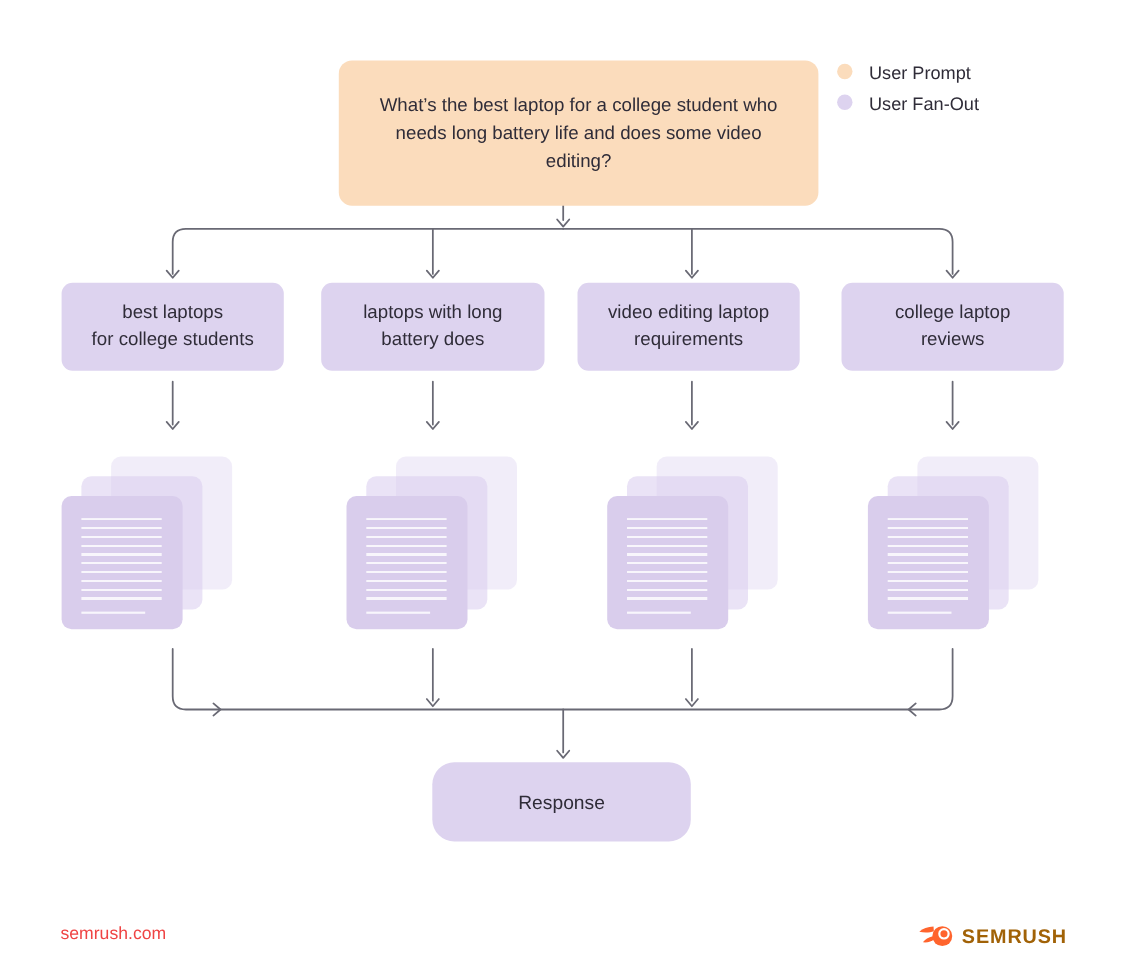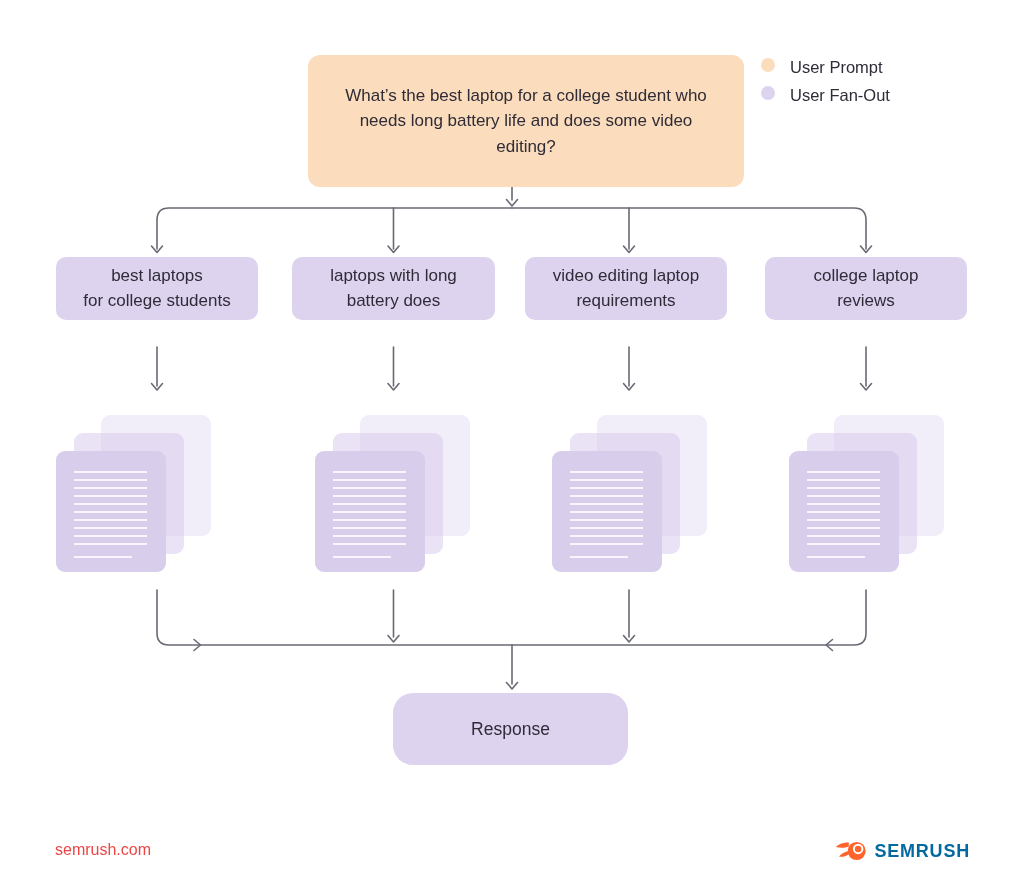--- a/index.html
+++ b/index.html
@@ -27,21 +27,21 @@
   
   .legend{left:761px;top:58px;display:flex;flex-direction:column;gap:9px;}
   .legend-row{display:flex;align-items:flex-start;gap:15px;}
   .legend-dot{width:14px;height:14px;border-radius:50%;flex:0 0 auto;}
   .dot--peach{background:#FBDCBC;}
   .dot--purple{background:#DDD3EF;}
   .legend-label{font-size:16.5px;font-weight:500;}
 
   
   .query-box{
-    top:257px;height:63px;background:#DDD3EF;border-radius:10px;
+    top:257px;height:80px;background:#DDD3EF;border-radius:10px;
     display:flex;align-items:center;justify-content:center;
     text-align:center;font-size:17px;line-height:1.45;font-weight:500;
     white-space:pre-line;box-sizing:border-box;padding:0 8px;
   }
   .qb1{left:56px;width:202px;}
   .qb2{left:292px;width:203px;}
   .qb3{left:525px;width:202px;}
   .qb4{left:765px;width:202px;}
 
   
@@ -61,21 +61,21 @@
   .response-box{
     left:393px;top:693px;width:235px;height:72px;
     background:#DDD3EF;border-radius:20px;
     display:flex;align-items:center;justify-content:center;
     font-size:17.5px;font-weight:500;
   }
 
   
   .footer-site{left:55px;top:841px;font-size:16px;color:#ef4444;}
   .footer-brand{right:54px;top:838px;display:flex;align-items:center;gap:7px;}
-  .brand-text{font-size:18px;font-weight:800;letter-spacing:0.8px;color:#0369a1;}
+  .brand-text{font-size:18px;font-weight:800;letter-spacing:0.8px;color:#a16207;}
 </style>
 </head>
 <body>
 
 <svg id="connector-svg" viewBox="0 0 1024 879" xmlns="http://www.w3.org/2000/svg">
 
   <path d="M512 158 V200"></path>
   <path d="M506.5 199.5 L512 206 L517.5 199.5"></path>
 
   <path d="M512 208 H169 Q157 208 157 220 V249"></path>

